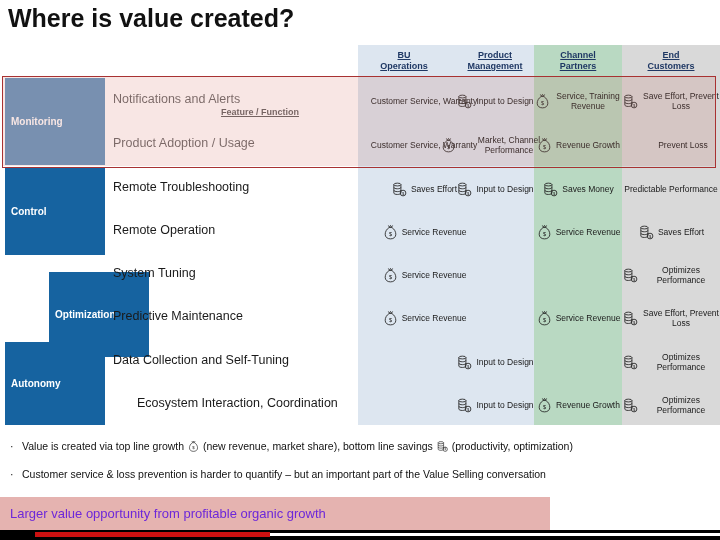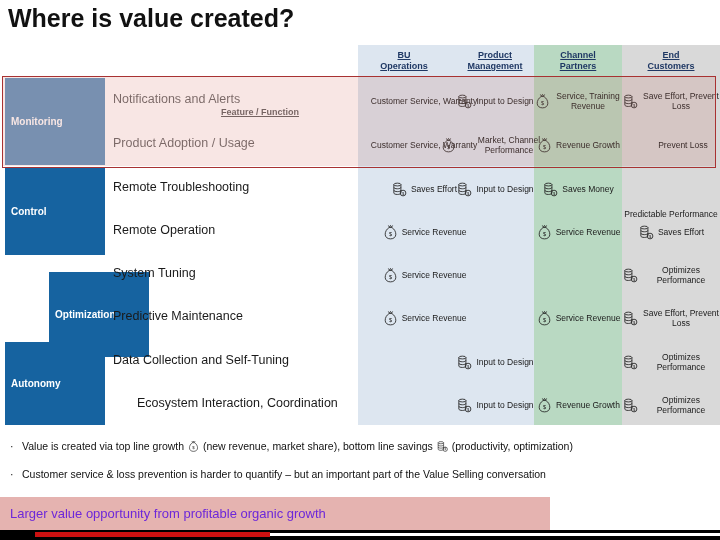--- a/index.html
+++ b/index.html
@@ -254,21 +254,21 @@
           <ellipse cx="9" cy="5" rx="5" ry="2" fill="none" stroke="#222" stroke-width="1.2"></ellipse>
           <path d="M4 5v4c0 1.1 2.24 2 5 2s5-.9 5-2V5" fill="none" stroke="#222" stroke-width="1.2"></path>
           <path d="M4 9v4c0 1.1 2.24 2 5 2s5-.9 5-2V9" fill="none" stroke="#222" stroke-width="1.2"></path>
           <path d="M4 13v4c0 1.1 2.24 2 5 2s5-.9 5-2v-4" fill="none" stroke="#222" stroke-width="1.2"></path>
           <circle cx="17" cy="17" r="4" fill="none" stroke="#222" stroke-width="1.2"></circle>
           <text x="17" y="19.3" font-size="5.5" text-anchor="middle" fill="#222" font-family="sans-serif">$</text>
         </svg>
       </span>
       <span class="cap">Saves Money</span>
     </div>
-    <div class="cell" style="left: 622px; width: 98px; top: 169px; height: 40px; margin-top: 25px;">
+    <div class="cell" style="left: 622px; width: 98px; top: 169px; height: 40px;">
       <span class="cap">Predictable Performance</span>
     </div>
     <div class="feature" style="top: 223px;">Remote Operation</div>
     <div class="cell with-icon" style="left: 358px; width: 132px; top: 212px; height: 40px;">
       <span class="ico">
         <svg viewBox="0 0 24 24" aria-hidden="true">
           <path d="M9 2l1.5 2.5L12 2l1.5 2.5L15 2" fill="none" stroke="#222" stroke-width="1.1"></path>
           <path d="M10 5h4c3.5 2.2 5.5 6 5.5 9.5 0 4-3 6.5-7.5 6.5S4.5 18.5 4.5 14.5C4.5 11 6.5 7.2 10 5z" fill="none" stroke="#222" stroke-width="1.2"></path>
           <text x="12" y="17.5" font-size="8" text-anchor="middle" fill="#222" font-family="sans-serif">$</text>
         </svg>

